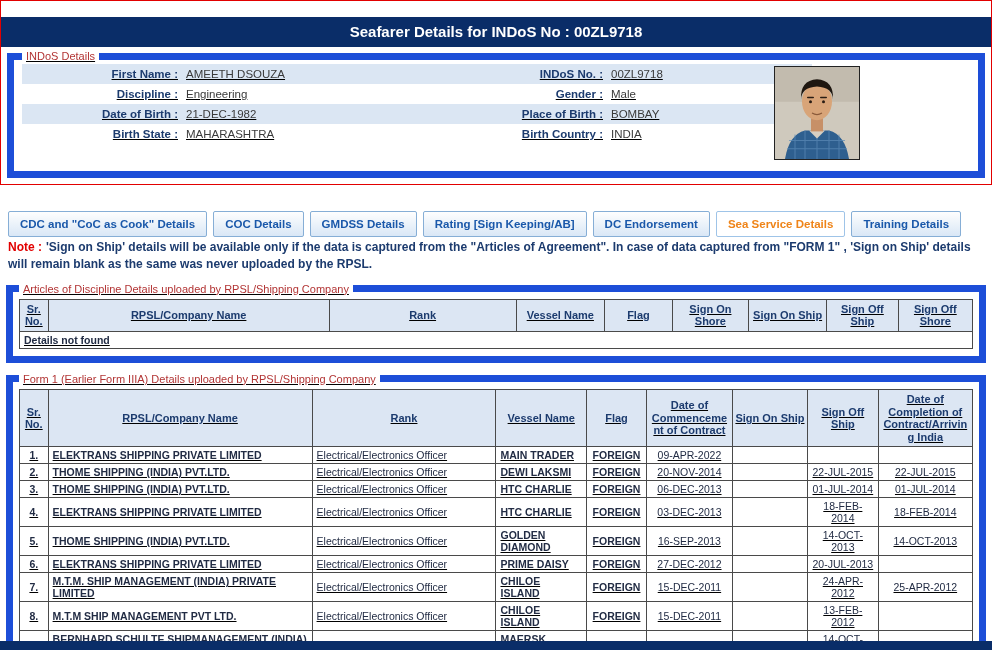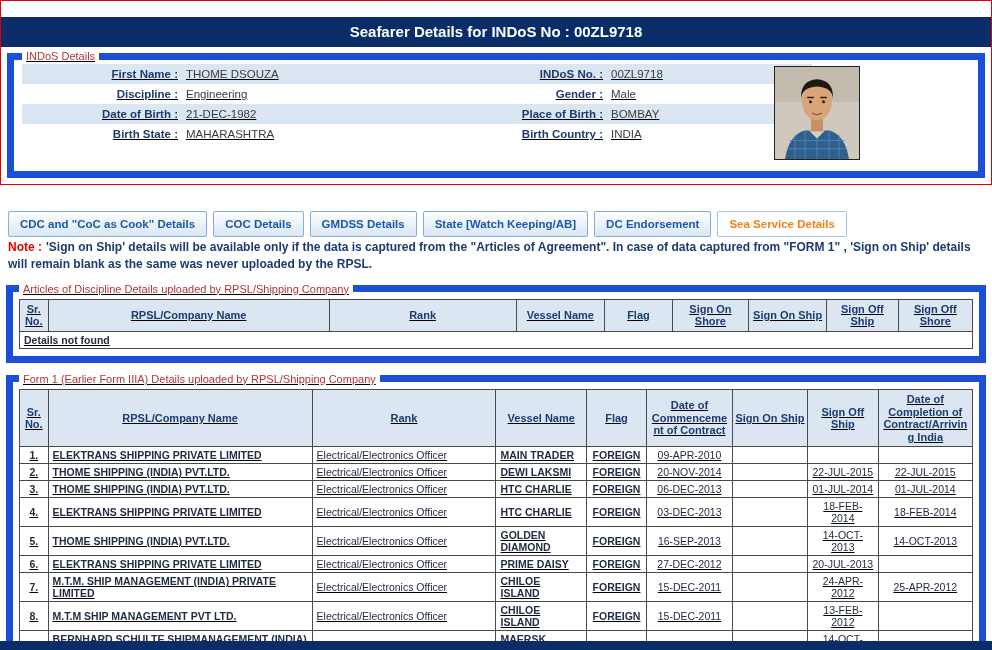--- a/index.html
+++ b/index.html
@@ -70,21 +70,21 @@
       <table class="indos">
         <colgroup>
             <col class="c-lbl1">
             <col class="c-val1">
             <col class="c-lbl2">
             <col>
           </colgroup>
         <tbody>
             <tr>
           <td class="lbl">First Name :</td>
-          <td class="val">THOME DSOUZA</td>
+          <td class="val">AMEETH DSOUZA</td>
           <td class="lbl">INDoS No. :</td>
           <td class="val">00ZL9718</td>
         </tr>
         <tr>
           <td class="lbl">Discipline :</td>
           <td class="val">Engineering</td>
           <td class="lbl">Gender :</td>
           <td class="val">Male</td>
         </tr>
         <tr>
@@ -129,23 +129,24 @@
         </svg>
       </div>
     </div>
   </fieldset>
 </div>
 
 <div class="tabs">
   <div class="tab">CDC and "CoC as Cook" Details</div>
   <div class="tab">COC Details</div>
   <div class="tab">GMDSS Details</div>
-  <div class="tab">State [Watch Keeping/AB]</div>
+  <div class="tab">Rating [Sign Keeping/AB]</div>
   <div class="tab">DC Endorsement</div>
   <div class="tab active">Sea Service Details</div>
+  <div class="tab">Training Details</div>
 </div>
 
 <div class="note">
   <span class="prefix">Note :</span><span>'Sign on Ship' details will be available only if the data is captured from the "Articles of Agreement". In case of data captured from "FORM 1" , 'Sign on Ship' details will remain blank as the same was never uploaded by the RPSL.</span>
 </div>
 
 <fieldset class="data-fieldset">
   <legend>Articles of Discipline Details uploaded by RPSL/Shipping Company</legend>
   <table class="data">
     <colgroup>
@@ -207,21 +208,21 @@
         <th>Date of Completion of Contract/Arriving India</th>
       </tr>
     </thead>
     <tbody>
         <tr>
           <td class="col-sr">1.</td>
           <td class="col-company">ELEKTRANS SHIPPING PRIVATE LIMITED</td>
           <td class="col-rank">Electrical/Electronics Officer</td>
           <td class="col-vessel">MAIN TRADER</td>
           <td class="col-flag">FOREIGN</td>
-          <td class="col-commencement">09-APR-2010</td>
+          <td class="col-commencement">09-APR-2022</td>
           <td class="col-sign_on_ship"></td>
           <td class="col-sign_off_ship"></td>
           <td class="col-completion"></td>
         </tr>
         <tr>
           <td class="col-sr">2.</td>
           <td class="col-company">THOME SHIPPING (INDIA) PVT.LTD.</td>
           <td class="col-rank">Electrical/Electronics Officer</td>
           <td class="col-vessel">DEWI LAKSMI</td>
           <td class="col-flag">FOREIGN</td>

